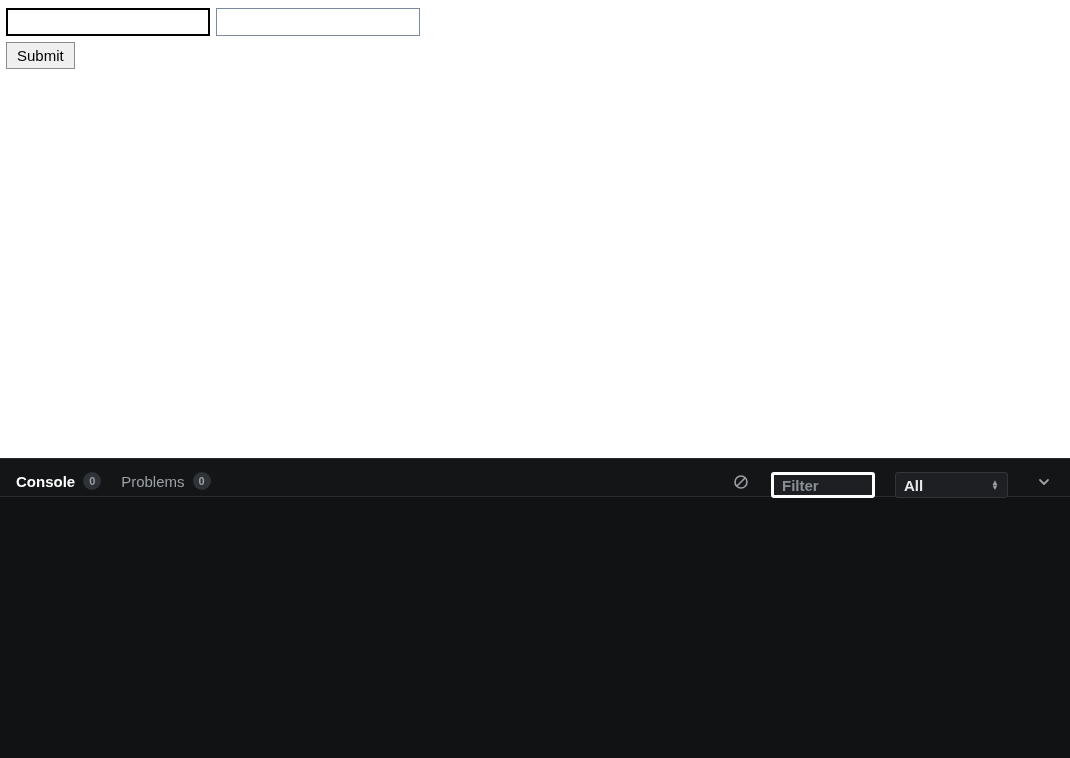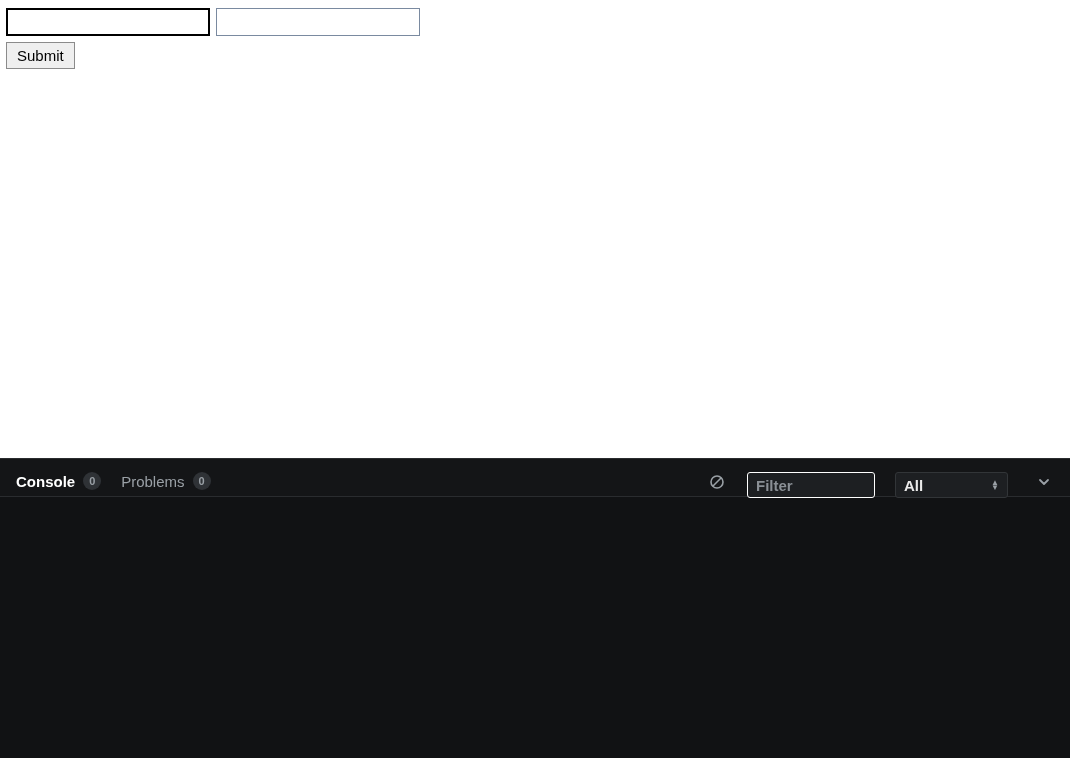--- a/index.html
+++ b/index.html
@@ -105,24 +105,24 @@
       width: 20px;
       height: 20px;
       cursor: pointer;
       color: #9aa0a6;
       display: flex;
       align-items: center;
       justify-content: center;
     }
 
     .filter-input {
-      width: 128px;
+      width: 104px;
       height: 26px;
       background: #1d1f22;
-      border: 1px solid #ffffff;
+      border: 3px solid #ffffff;
       color: #c9c9c9;
       font-size: 15px;
       padding: 0 8px;
       border-radius: 3px;
     }
     .filter-input::placeholder {
       color: #8a8f95;
       font-weight: 600;
     }
 

